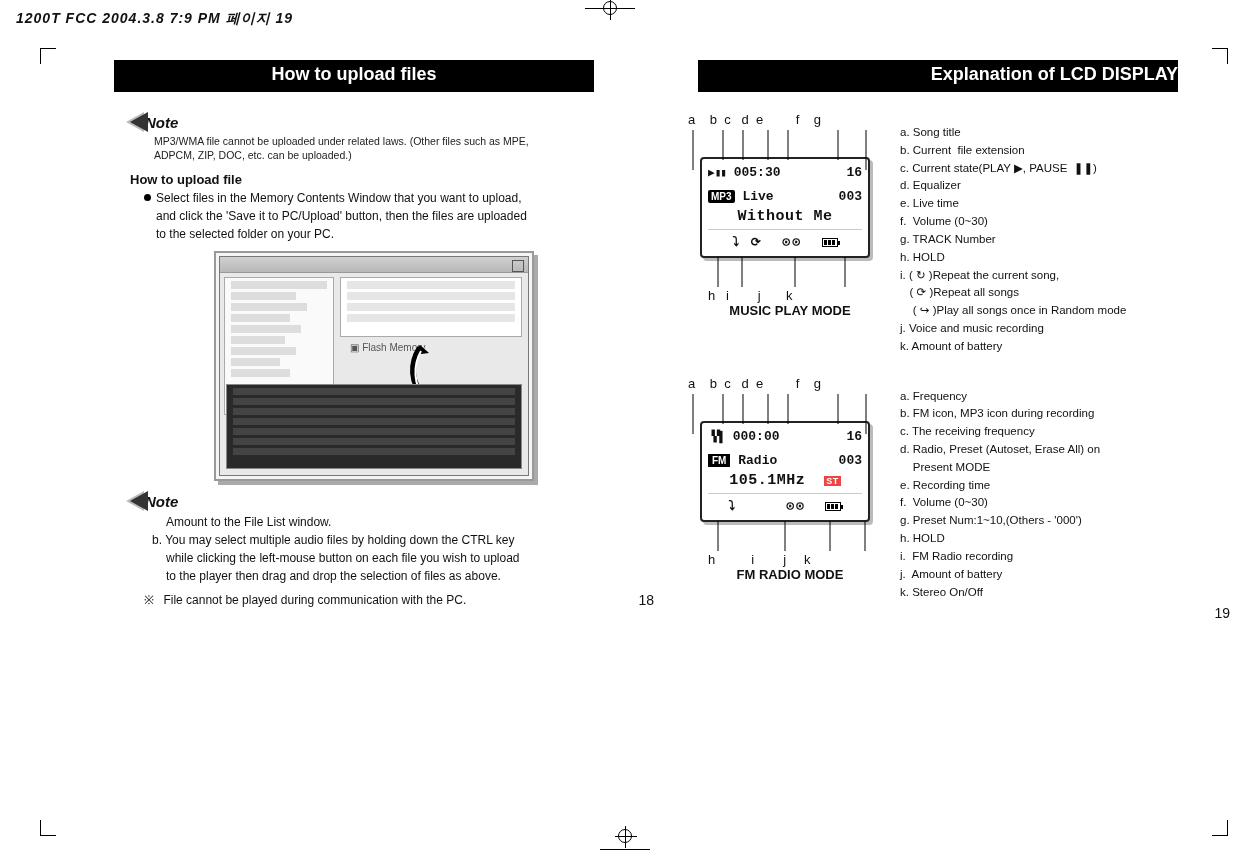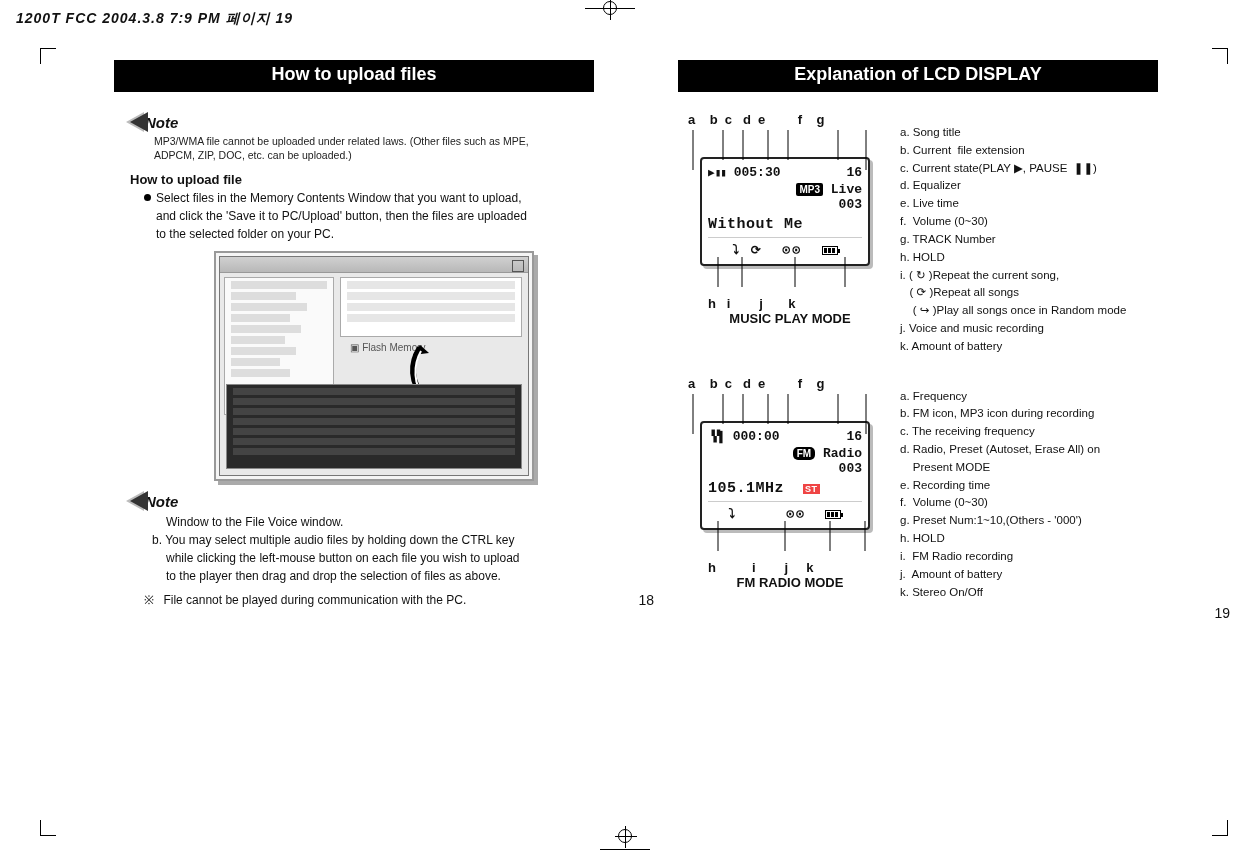--- a/index.html
+++ b/index.html
@@ -12,21 +12,21 @@
   .reg-top-circle:before,.reg-top-circle:after{content:"";position:absolute;background:#000;}
   .reg-top-circle:before{left:50%;top:-4px;width:1px;height:22px;margin-left:-0.5px;}
   .reg-top-circle:after{top:50%;left:-4px;height:1px;width:22px;margin-top:-0.5px;}
 
   .page { position:absolute; top:60px; width:560px; }
   .page-left { left:94px; }
   .page-right { left:670px; }
 
   .banner { background:#000; color:#fff; font-weight:bold; text-align:center; padding:4px 0; font-size:18px; border-bottom:3px solid #000; margin-bottom:20px; width:480px; }
   .page-left .banner { margin-left:20px; }
-  .page-right .banner { margin-left:8px; }
+  .page-right .banner { margin-left:28px;text-align:right; }
 
   .bullet-line { font-size:13px; font-weight:bold; margin:8px 0 2px 30px; position:relative; padding-left:14px; }
   .bullet-line:before { content:""; position:absolute; left:0; top:5px; width:8px; height:8px; background:#000; border-radius:50%; }
 
   .note-flag { display:flex; align-items:center; margin:10px 0 2px 36px; }
   .note-tri { width:0; height:0; border-right:18px solid #333; border-top:10px solid transparent; border-bottom:10px solid transparent; margin-right:-3px; filter: drop-shadow(-4px 0 0 #bbb); }
   .note-text { font-weight:bold; font-size:15px; font-style:italic; }
 
   .small { font-size:10.5px; line-height:1.35; margin-left:60px; margin-right:40px; color:#222; }
   .subhead { font-size:13px; font-weight:bold; margin:10px 0 2px 36px; }
@@ -51,29 +51,29 @@
   .shot-arrow { position:absolute; left:185px; top:86px; width:30px; height:60px; }
   .shot-arrow svg{width:100%;height:100%;}
 
   .pagenum { position:absolute; bottom:0; font-size:14px; }
   .page-left .pagenum { right:0; }
   .page-right .pagenum { right:0; }
 
   
   .mode-block { display:flex; margin-bottom:20px; }
   .diagram { width:230px; position:relative; }
-  .labels-row { font-size:13px; font-weight:bold; display:flex; gap:0; margin-left:18px; }
+  .labels-row { font-size:13px; font-weight:normal; display:flex; gap:0; margin-left:18px; }
   .lcd-wrap { margin:30px 0 30px 30px; width:170px; }
   .lcd { border:2px solid #222; border-radius:4px; background:#fff; box-shadow:3px 3px 0 #bbb; padding:6px 6px; font-family: "Courier New", monospace; font-weight:bold; }
   .lcd .l1 { display:flex; justify-content:space-between; font-size:13px; align-items:center; }
-  .lcd .l2 { display:flex; justify-content:space-between; font-size:13px; align-items:flex-end; margin-top:2px;flex-direction:column;}
-  .lcd .l3 { font-size:15px; margin:4px 0; letter-spacing:0.5px;}
+  .lcd .l2 { display:flex; justify-content:space-between; font-size:13px; align-items:flex-start; margin-top:9px;}
+  .lcd .l3 { text-align:center; font-size:15px; margin:4px 0; letter-spacing:0.5px;}
   .lcd .l4 { text-align:center; font-size:13px; letter-spacing:2px; border-top:1px solid #ccc; padding-top:4px;}
   .mp3-badge { background:#000; color:#fff; font-size:10px; padding:1px 3px; border-radius:2px; font-family:Arial; }
-  .fm-badge { background:#000; color:#fff; font-size:10px; padding:1px 4px; border-radius:5px; font-family:Arial; }
+  .fm-badge { background:#000; color:#fff; font-size:10px; padding:1px 4px; border-radius:0; font-family:Arial; }
   .st-badge { background:#ef4444; color:#fff; font-size:9px; padding:0 2px; font-family:Arial; }
   .play-i { font-size:11px; }
   .bars { display:inline-block; font-size:11px; letter-spacing:-1px;}
   .batt { display:inline-block; width:16px; height:9px; border:1.5px solid #000; position:relative; vertical-align:middle;}
   .batt:after{content:"";position:absolute;right:-3px;top:2px;width:2px;height:4px;background:#000;}
   .batt i{position:absolute;left:1px;top:1px;bottom:1px;width:3px;background:#000;}
   .batt i+i{left:5px;} .batt i+i+i{left:9px;}
   .loop-i { font-size:12px; }
   .mode-title { font-weight:bold; font-size:13px; text-align:center; margin-left:10px; }
   .legend { font-size:11.5px; line-height:1.55; margin-top:12px; }
@@ -166,21 +166,21 @@
             <div class="drow"></div>
       </div>
     </div>
       </div>
   </div>
 
   <div class="note-flag">
     <div class="note-tri"></div>
     <div class="note-text">Note</div>
   </div>
-  <div class="note-list" style="text-indent:0">Window to the File Voice window.</div>
+  <div class="note-list" style="text-indent:0">Amount to the File List window.</div>
   <div class="note-list">b. You may select multiple audio files by holding down the CTRL key</div>
   <div class="note-list" style="text-indent:0">while clicking the left-mouse button on each file you wish to upload</div>
   <div class="note-list" style="text-indent:0">to the player then drag and drop the selection of files as above.</div>
 
   <div class="star-line">
     <span class="star">※</span>
     <span>File cannot be played during communication with the PC.</span>
   </div>
 
   <div class="pagenum">18</div>

